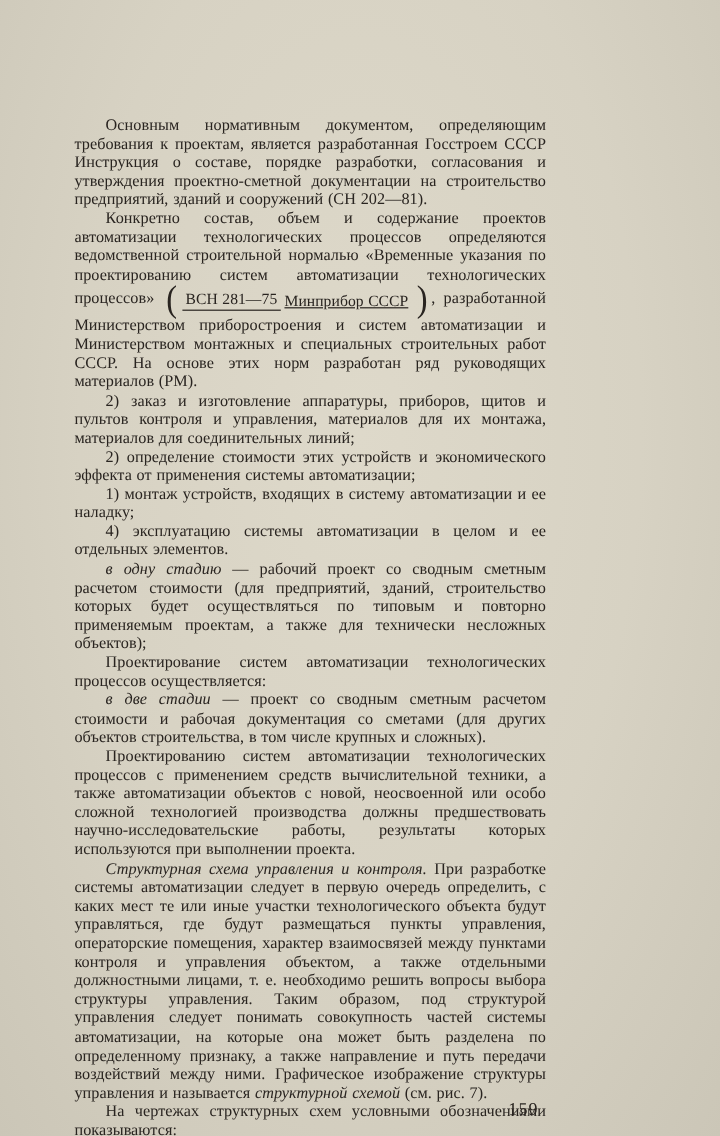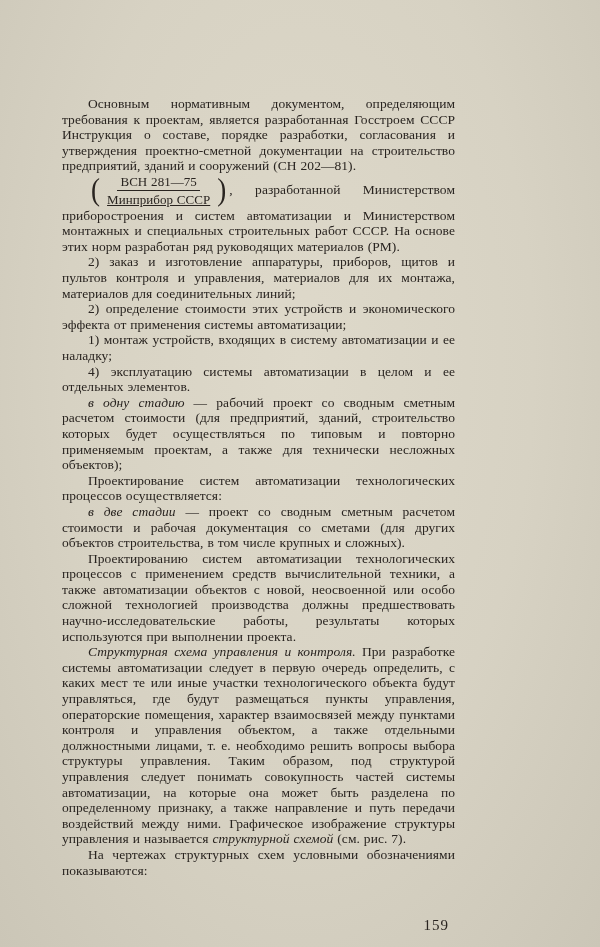--- a/index.html
+++ b/index.html
@@ -42,21 +42,21 @@
   }
   .paren{
     font-size:27px;
     line-height:1;
     font-weight:400;
     transform:scaleY(1.15);
     padding:0 1px;
   }
   .frac{
     display:inline-flex;
-    flex-direction:column;
+    flex-direction:row;
     align-items:center;
     font-size:13px;
     line-height:1.18;
     padding:0 3px;
   }
   .frac .num{
     border-bottom:1.2px solid var(--ink);
     padding:0 3px 1px 3px;
   }
   .frac .den{
@@ -71,21 +71,21 @@
     letter-spacing:1px;
     margin-top:48px;
   }
 </style>
 </head>
 <body>
 
 <div class="page">
   <div class="page-text">
       <p class="para"><span>Основным нормативным документом, определяющим требования к проектам, является разработанная Госстроем СССР Инструкция о составе, порядке разработки, согласования и утверждения проектно-сметной документации на строительство предприятий, зданий и сооружений (СН 202—81).</span></p>
-      <p class="para"><span class="frac-wrap">
+      <p class="para"><span>Конкретно состав, объем и содержание проектов автоматизации технологических процессов определяются ведомственной строительной нормалью «Временные указания по проектированию систем автоматизации технологических процессов» </span><span class="frac-wrap">
           <span class="paren">(</span>
           <span class="frac">
             <span class="num">ВСН 281—75</span>
             <span class="den">Минприбор СССР</span>
           </span>
           <span class="paren">)</span>
         </span><span>, разработанной Министерством приборостроения и систем автоматизации и Министерством монтажных и специальных строительных работ СССР. На основе этих норм разработан ряд руководящих материалов (РМ).</span></p>
       <p class="para"><span>2) заказ и изготовление аппаратуры, приборов, щитов и пультов контроля и управления, материалов для их монтажа, материалов для соединительных линий;</span></p>
       <p class="para"><span>2) определение стоимости этих устройств и экономического эффекта от применения системы автоматизации;</span></p>
       <p class="para"><span>1) монтаж устройств, входящих в систему автоматизации и ее наладку;</span></p>

